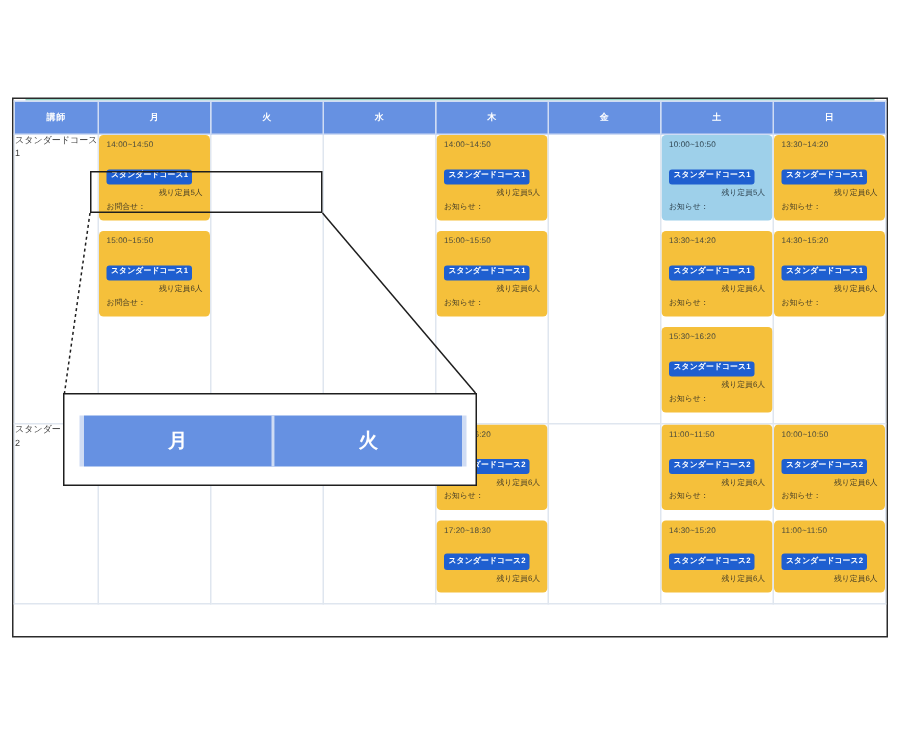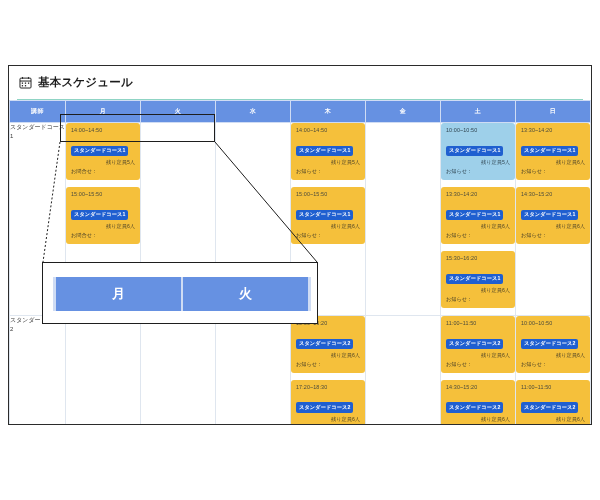--- a/index.html
+++ b/index.html
@@ -137,36 +137,20 @@
   .zoom-cell:last-child { border-right: none; }
   .connectors { position:absolute; left:0; top:0; width:600px; height:500px; pointer-events:none; }
 </style>
 </head>
 <body>
 
 <div id="root">
 
   <div class="panel">
 
-    <div class="panel-head">
-      <span>
-        <svg class="cal-icon" viewBox="0 0 16 16" fill="none" stroke="#222" stroke-width="1.2">
-          <rect x="1.2" y="2.6" width="13.6" height="12.2" rx="1.2"></rect>
-          <line x1="1.2" y1="6.2" x2="14.8" y2="6.2"></line>
-          <line x1="4.4" y1="1.2" x2="4.4" y2="3.6"></line>
-          <line x1="11.6" y1="1.2" x2="11.6" y2="3.6"></line>
-          <rect x="3.4" y="8" width="1.6" height="1.6" fill="#222" stroke="none"></rect>
-          <rect x="7.2" y="8" width="1.6" height="1.6" fill="#222" stroke="none"></rect>
-          <rect x="11" y="8" width="1.6" height="1.6" fill="#222" stroke="none"></rect>
-          <rect x="3.4" y="11.2" width="1.6" height="1.6" fill="#222" stroke="none"></rect>
-          <rect x="7.2" y="11.2" width="1.6" height="1.6" fill="#222" stroke="none"></rect>
-        </svg>
-      </span>
-      <span class="panel-title">基本スケジュール</span>
-    </div>
     <div class="head-rule"></div>
 
     <table class="tbl">
       <colgroup>
         <col class="c-teacher">
           <col class="c-day">
           <col class="c-day">
           <col class="c-day">
         <col class="c-day">
           <col class="c-day">

